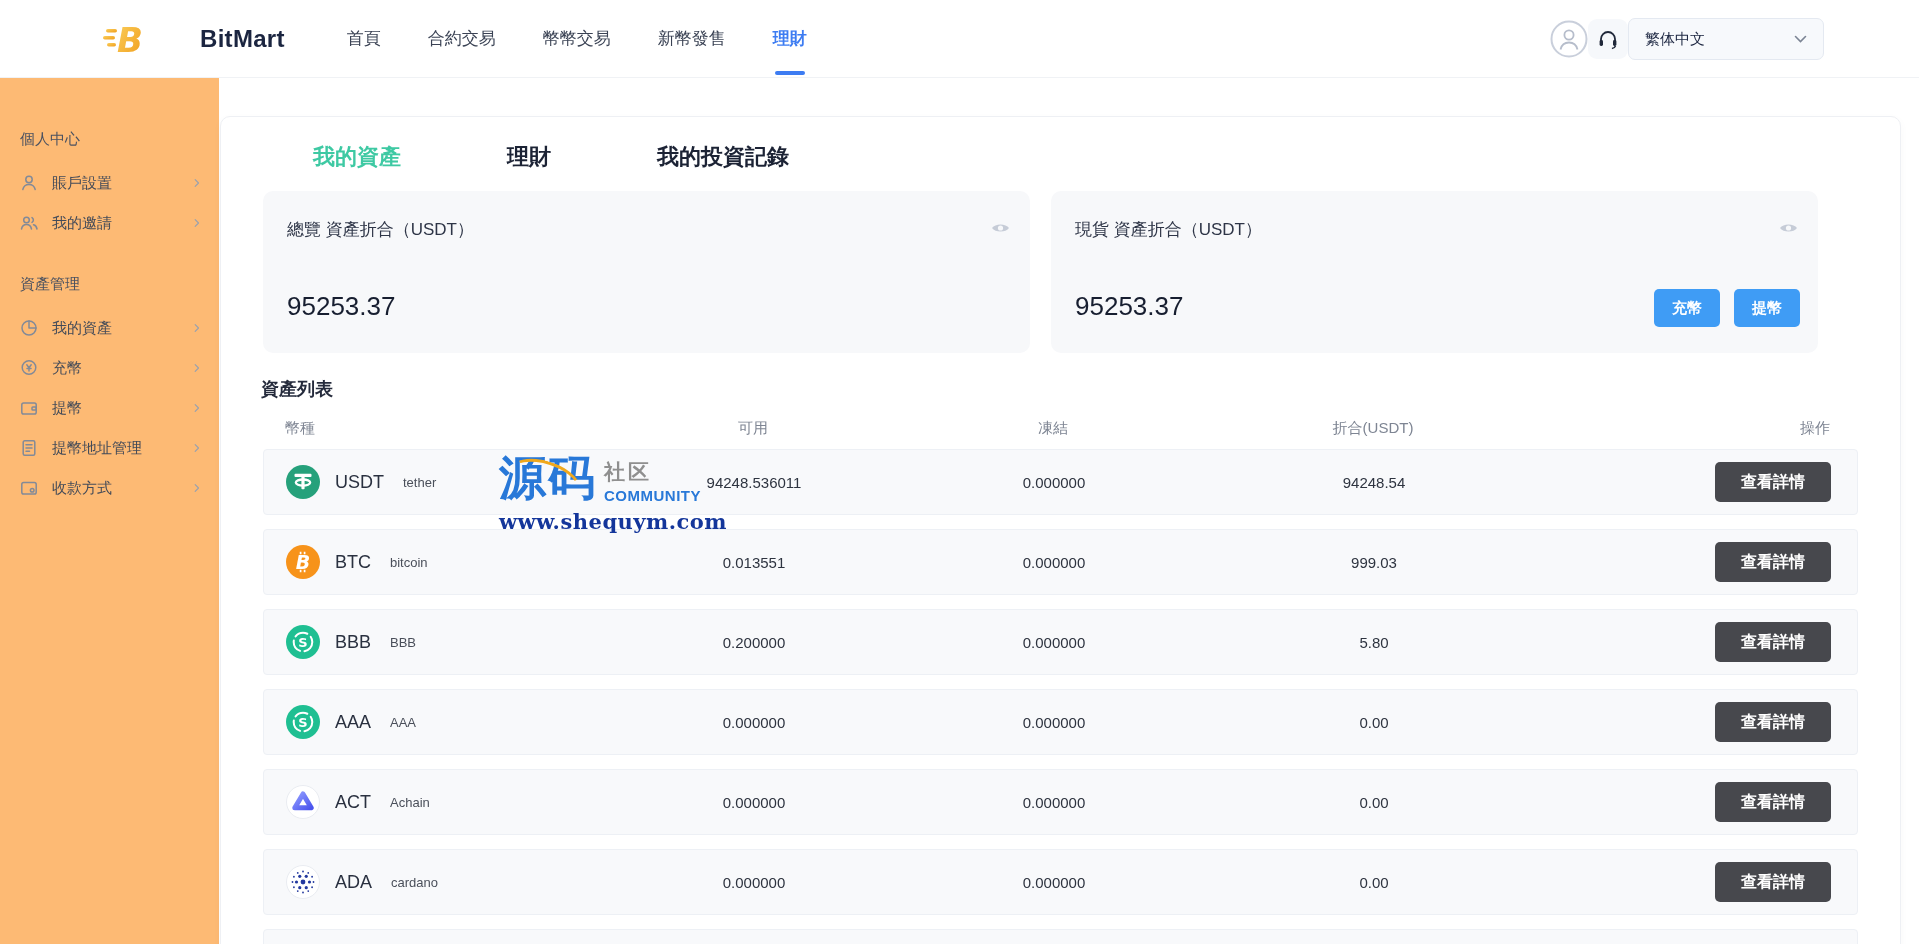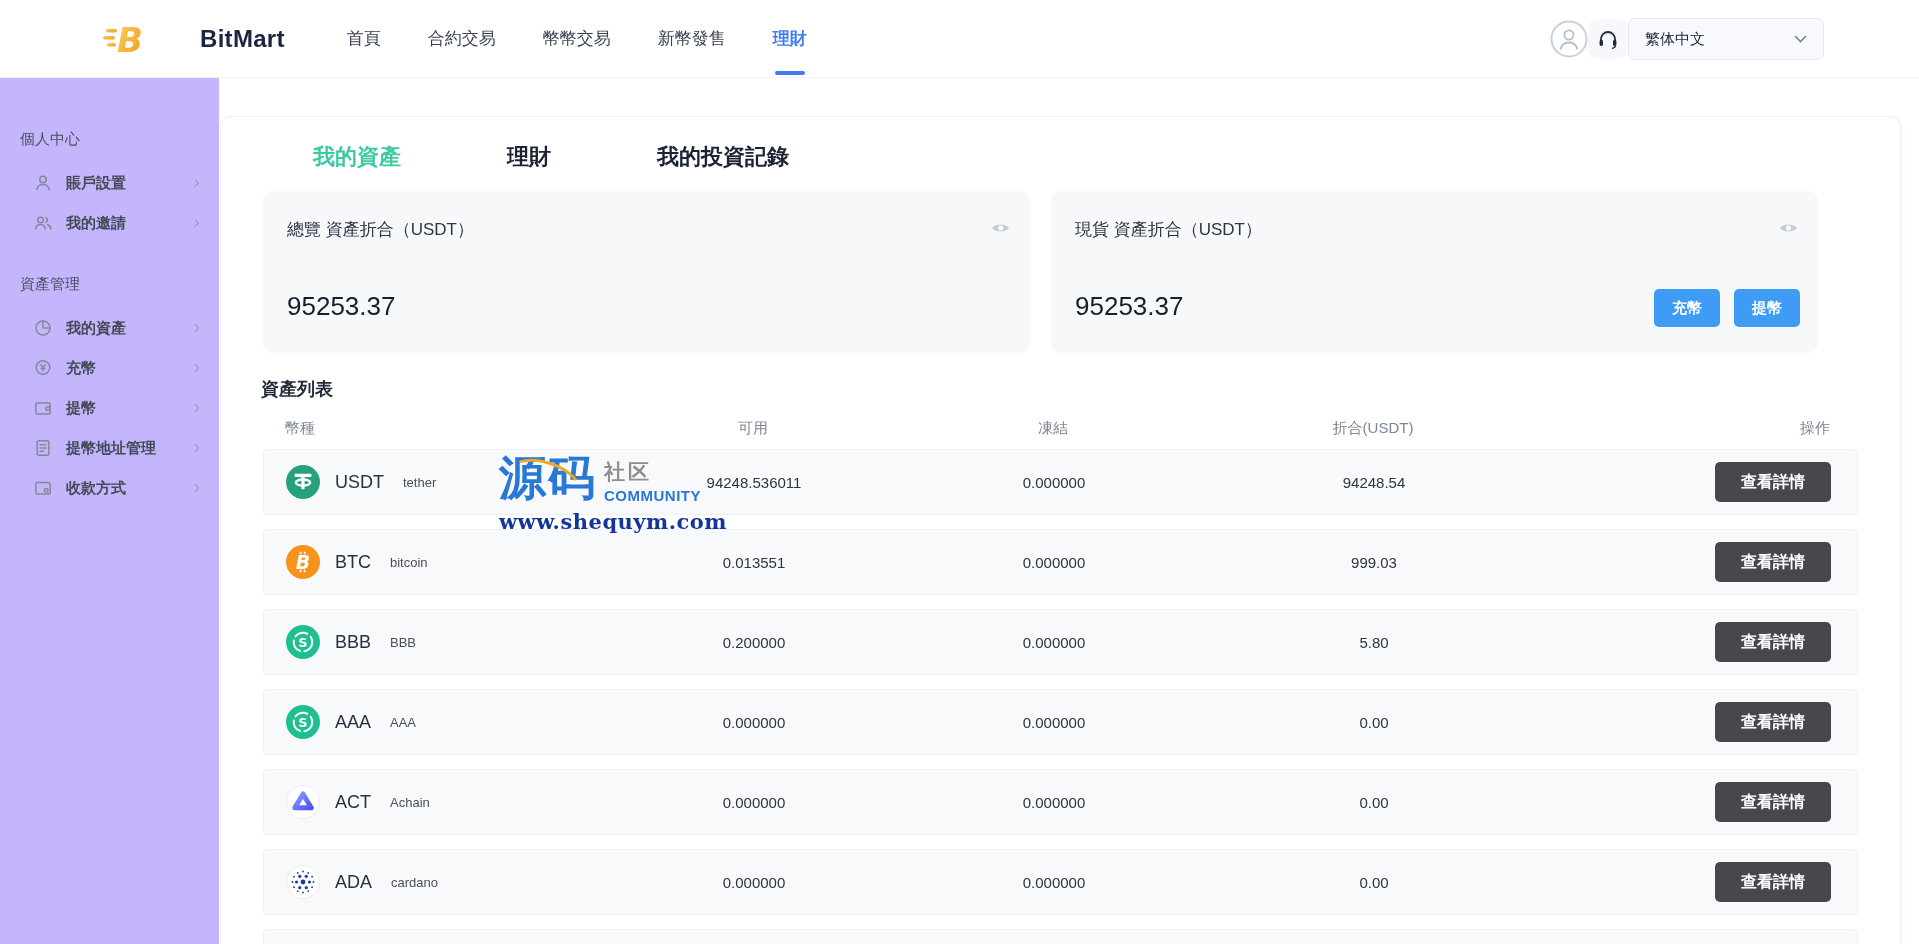--- a/index.html
+++ b/index.html
@@ -22,25 +22,25 @@
     bottom:3px; width:30px; height:4px; background:#3d7cf2; border-radius:2px; }
   .header-right { position:absolute; right:95px; top:0; height:78px; display:flex; align-items:center; }
   .avatar-btn { width:38px; height:38px; cursor:pointer; }
   .headset-btn { width:40px; height:40px; background:#f6f8fb; border-radius:9px;
     display:flex; align-items:center; justify-content:center; cursor:pointer; }
   .lang-select { width:196px; height:42px; background:#f7f9fc; border:1px solid #e4e9f1;
     border-radius:7px; display:flex; align-items:center; justify-content:space-between;
     padding:0 16px; cursor:pointer; }
   .lang-label { font-size:15px; color:#1b2540; }
   
-  .sidebar { position:absolute; top:78px; left:0; width:219px; height:866px; background:#c4b5fd; padding-top:46px; }
+  .sidebar { position:absolute; top:78px; left:0; width:219px; height:866px; background:#fdba74; padding-top:46px; }
   .side-section-title { margin:0 0 9px 20px; font-size:15px; color:#4a5160; height:30px; display:flex; align-items:center; }
   .side-section-title.second { margin-top:26px; }
-  .side-item { display:flex; align-items:center; height:40px; padding:0 16px 0 33px;
-    font-size:15px; color:#444b58; cursor:pointer;font-weight:bold; }
+  .side-item { display:flex; align-items:center; height:40px; padding:0 16px 0 19px;
+    font-size:15px; color:#444b58; cursor:pointer; }
   .side-item .icon { width:20px; height:20px; display:flex; }
   .side-label { margin-left:13px; flex:1; }
   
   .panel { position:absolute; left:220px; top:116px; width:1681px; height:1040px;
     background:#fff; border:1px solid #eef0f4; border-radius:10px;
     box-shadow:0 3px 10px rgba(30,40,70,.03); }
   .tabs { display:flex; gap:106px; padding:25px 0 0 92px; }
   .tab { font-size:22px; font-weight:bold; color:#1c2335; cursor:pointer; }
   .tab.active { color:#3ec9a3; }
   .cards { display:flex; gap:21px; margin:19px 42px 0 42px; }

